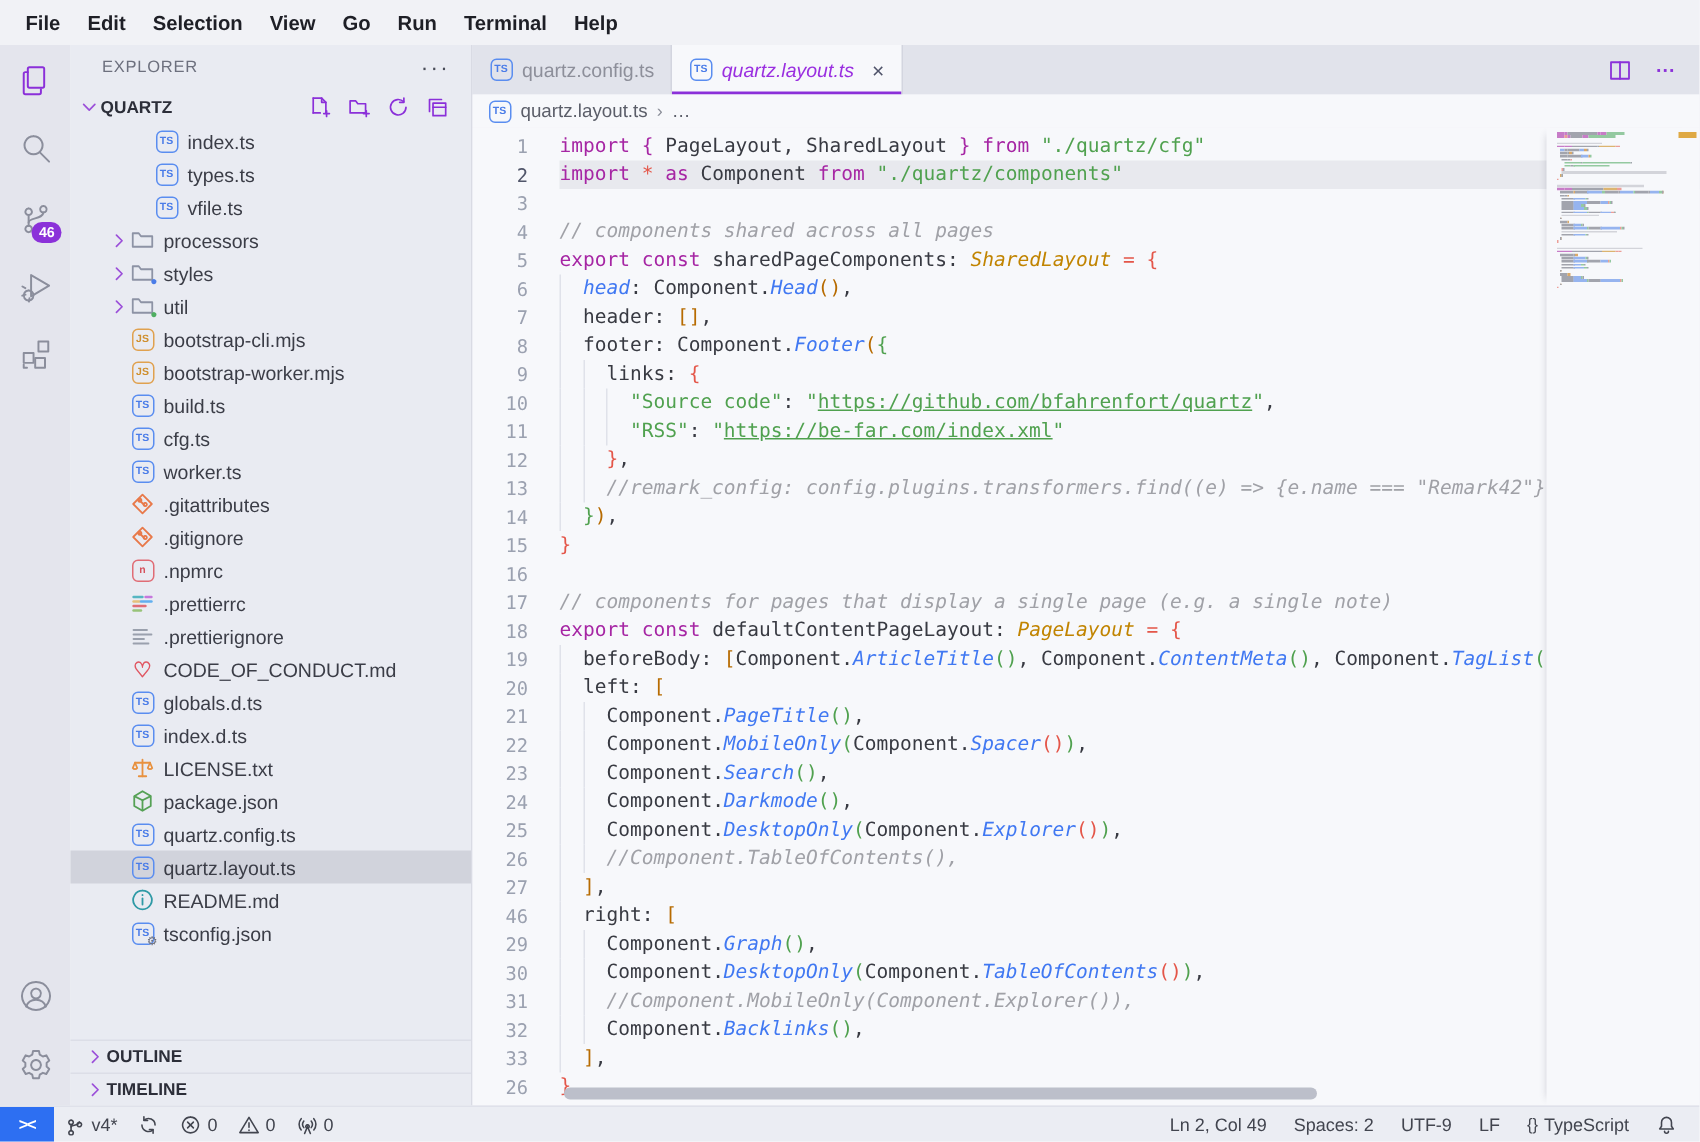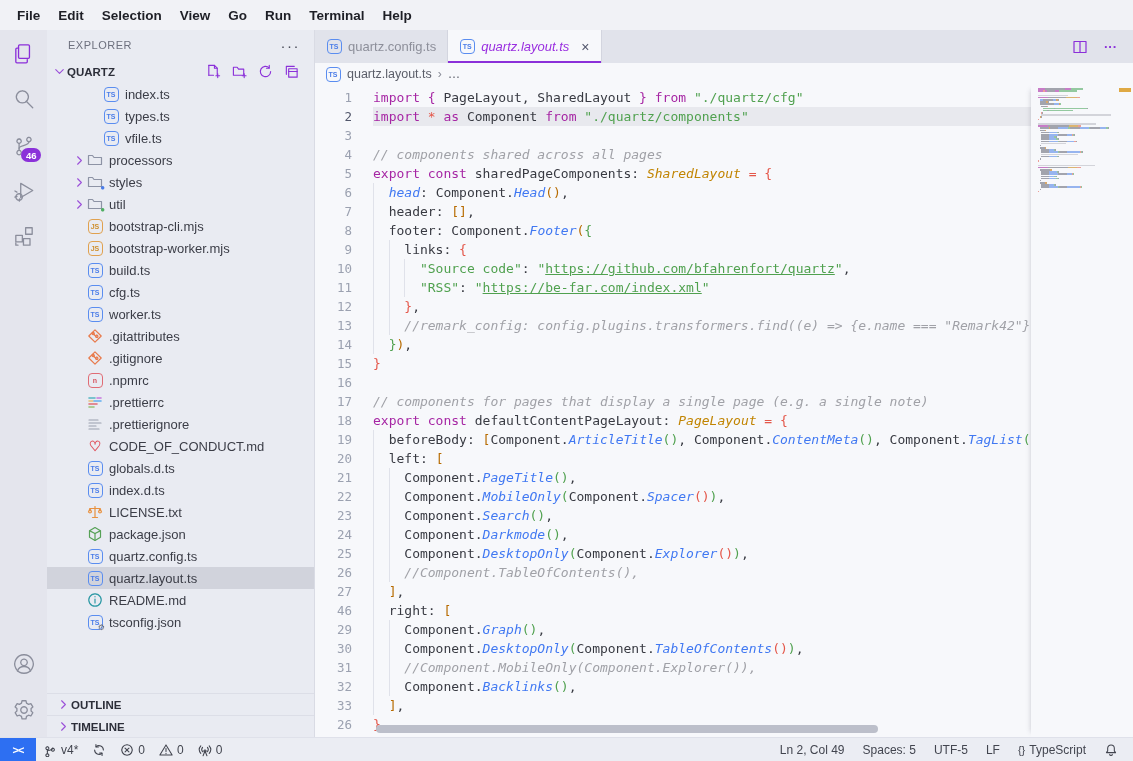--- a/index.html
+++ b/index.html
@@ -653,24 +653,24 @@
           <path d="M12.8 3.2a6.6 6.6 0 0 1 0 8.6" stroke="currentColor" stroke-width="1.2" fill="none" stroke-linecap="round" stroke-linejoin="round"></path>
         </svg>
       </span>
       <span>0</span>
     </div>
     <div class="sb-right">
       <div class="sb-item">
         <span>Ln 2, Col 49</span>
       </div>
       <div class="sb-item">
-        <span>Spaces: 5</span>
+        <span>Spaces: 2</span>
       </div>
       <div class="sb-item">
-        <span>UTF-5</span>
+        <span>UTF-9</span>
       </div>
       <div class="sb-item">
         <span>LF</span>
       </div>
       <div class="sb-item">
         <span style="font-size: 11px;">{}</span>
         <span>TypeScript</span>
       </div>
       <div class="sb-item">
         <span style="display: flex;">

